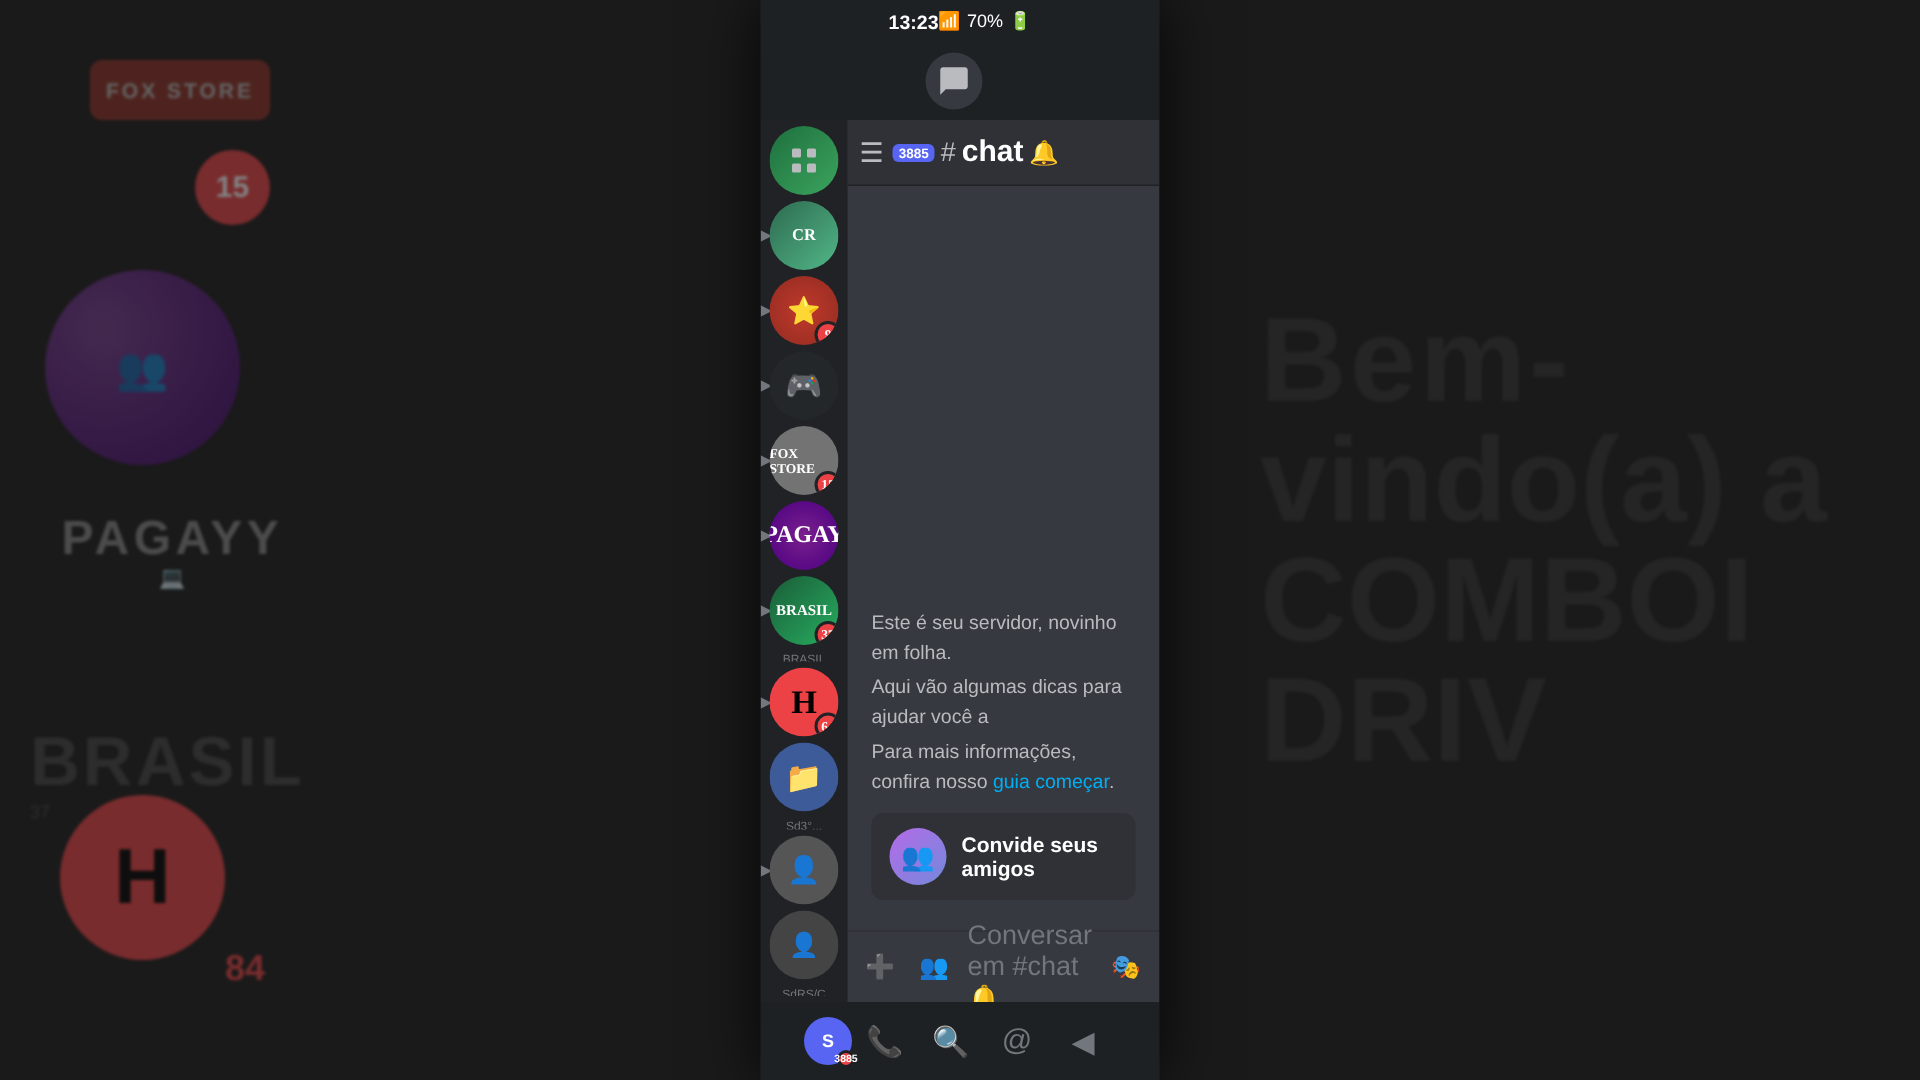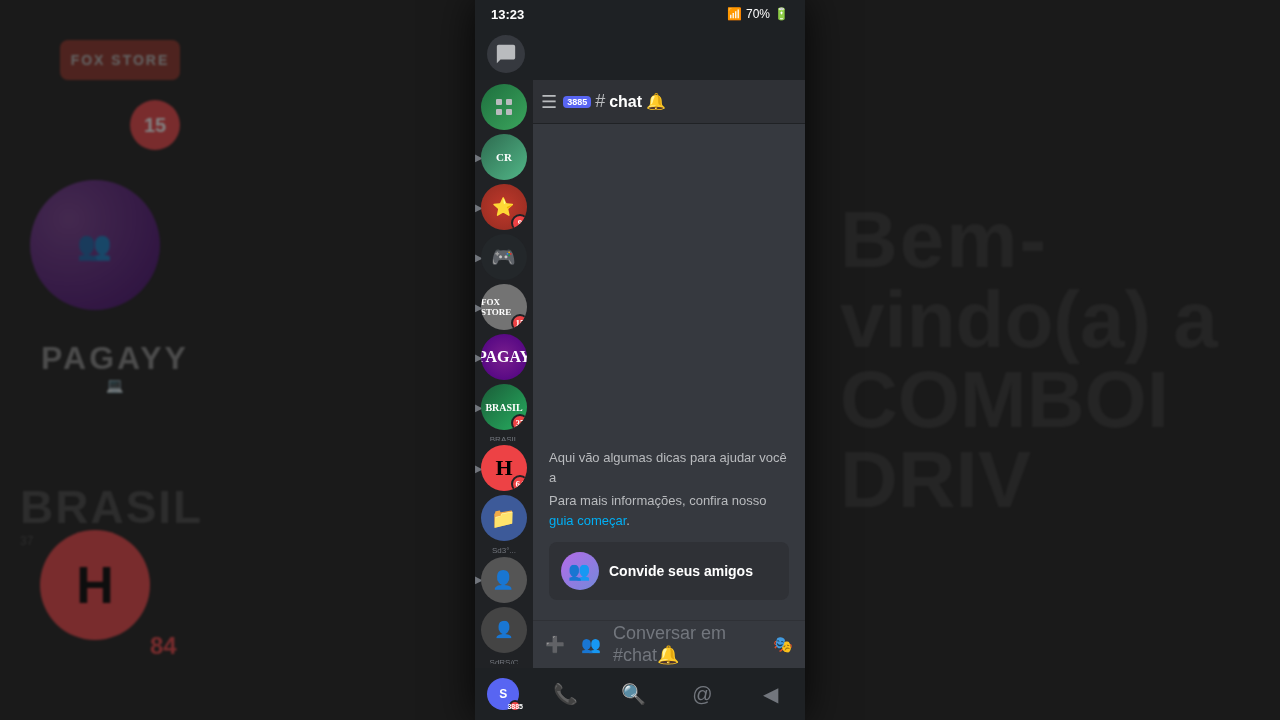--- a/index.html
+++ b/index.html
@@ -49,28 +49,29 @@
       flex-direction: column;
       align-items: center;
       justify-content: center;
       opacity: 0.35;
       filter: blur(1px);
     }
 
     
     .phone {
       position: relative;
-      width: 330px;
+      width: 266px;
       height: 720px;
       background: #1e2124;
       display: flex;
       flex-direction: column;
       overflow: hidden;
       z-index: 10;
       box-shadow: 0 0 40px rgba(0,0,0,0.8);
+      align-items: center;
     }
 
     
     .status-bar {
       height: 28px;
       background: #1e2124;
       display: flex;
       align-items: center;
       justify-content: space-between;
       padding: 0 16px;
@@ -209,21 +210,21 @@
       font-size: 18px;
       color: #b9bbbe;
       margin-right: 6px;
     }
     .channel-icon {
       font-size: 18px;
       color: #b9bbbe;
       margin-right: 4px;
     }
     .channel-name {
-      font-size: 16px;
+      font-size: 20px;
       font-weight: 700;
       color: #fff;
       margin-right: 4px;
     }
     .channel-emoji {
       font-size: 16px;
     }
 
     
     .chat-area {
@@ -555,20 +556,21 @@
         <span class="hamburger-icon">☰</span>
         <span style="font-size:11px; font-weight:700; color:#5865f2; background:#5865f2; border-radius:4px; padding:1px 4px; color:white; margin-right:4px; font-size:9px;">3885</span>
         <span class="channel-icon">#</span>
         <span class="channel-name">chat</span>
         <span class="channel-emoji">🔔</span>
       </div>
 
       <div class="chat-area">
         <div class="chat-messages">
           <div class="welcome-section">
+            <div class="welcome-sub">Este é seu servidor, novinho em folha.</div>
             <div class="welcome-sub">
               <span>Aqui vão algumas dicas para ajudar você a</span>
             </div>
             <div class="welcome-sub">
               <span>Para mais informações, confira nosso </span>
               <a class="welcome-link" href="#">guia começar</a>.
             </div>
             <div class="invite-card">
               <div class="invite-icon">👥</div>
               <span class="invite-text">Convide seus amigos</span>

